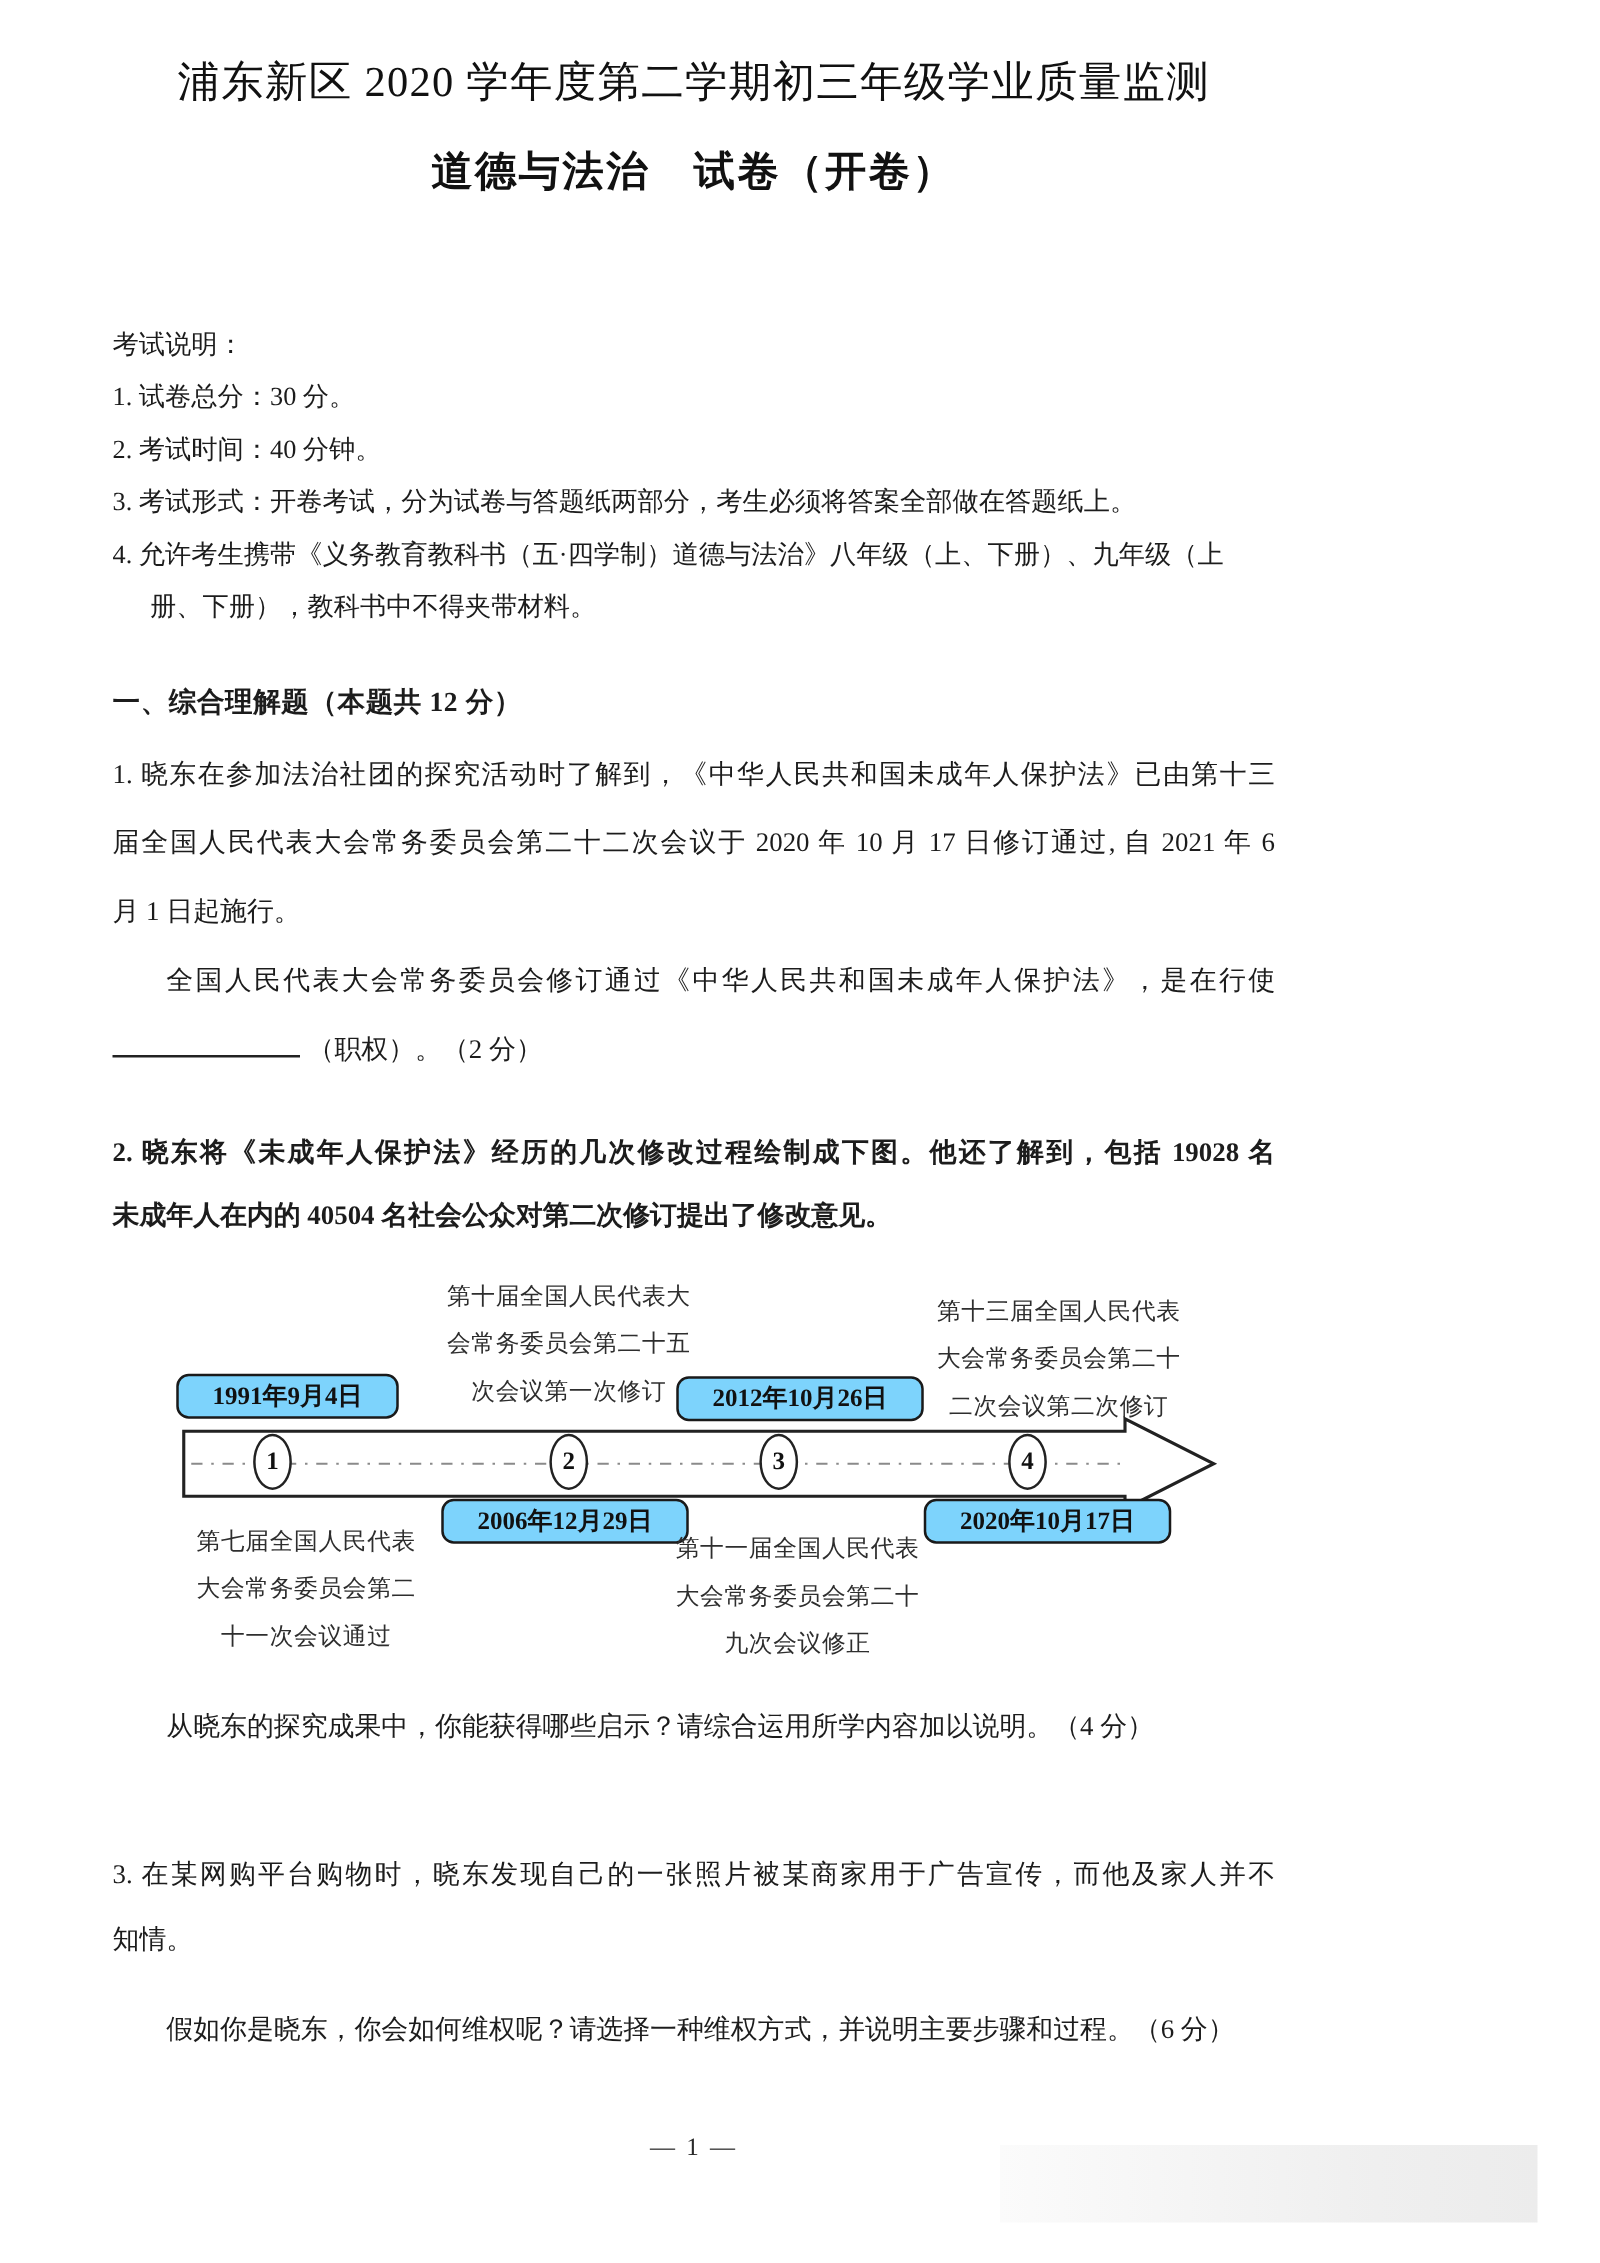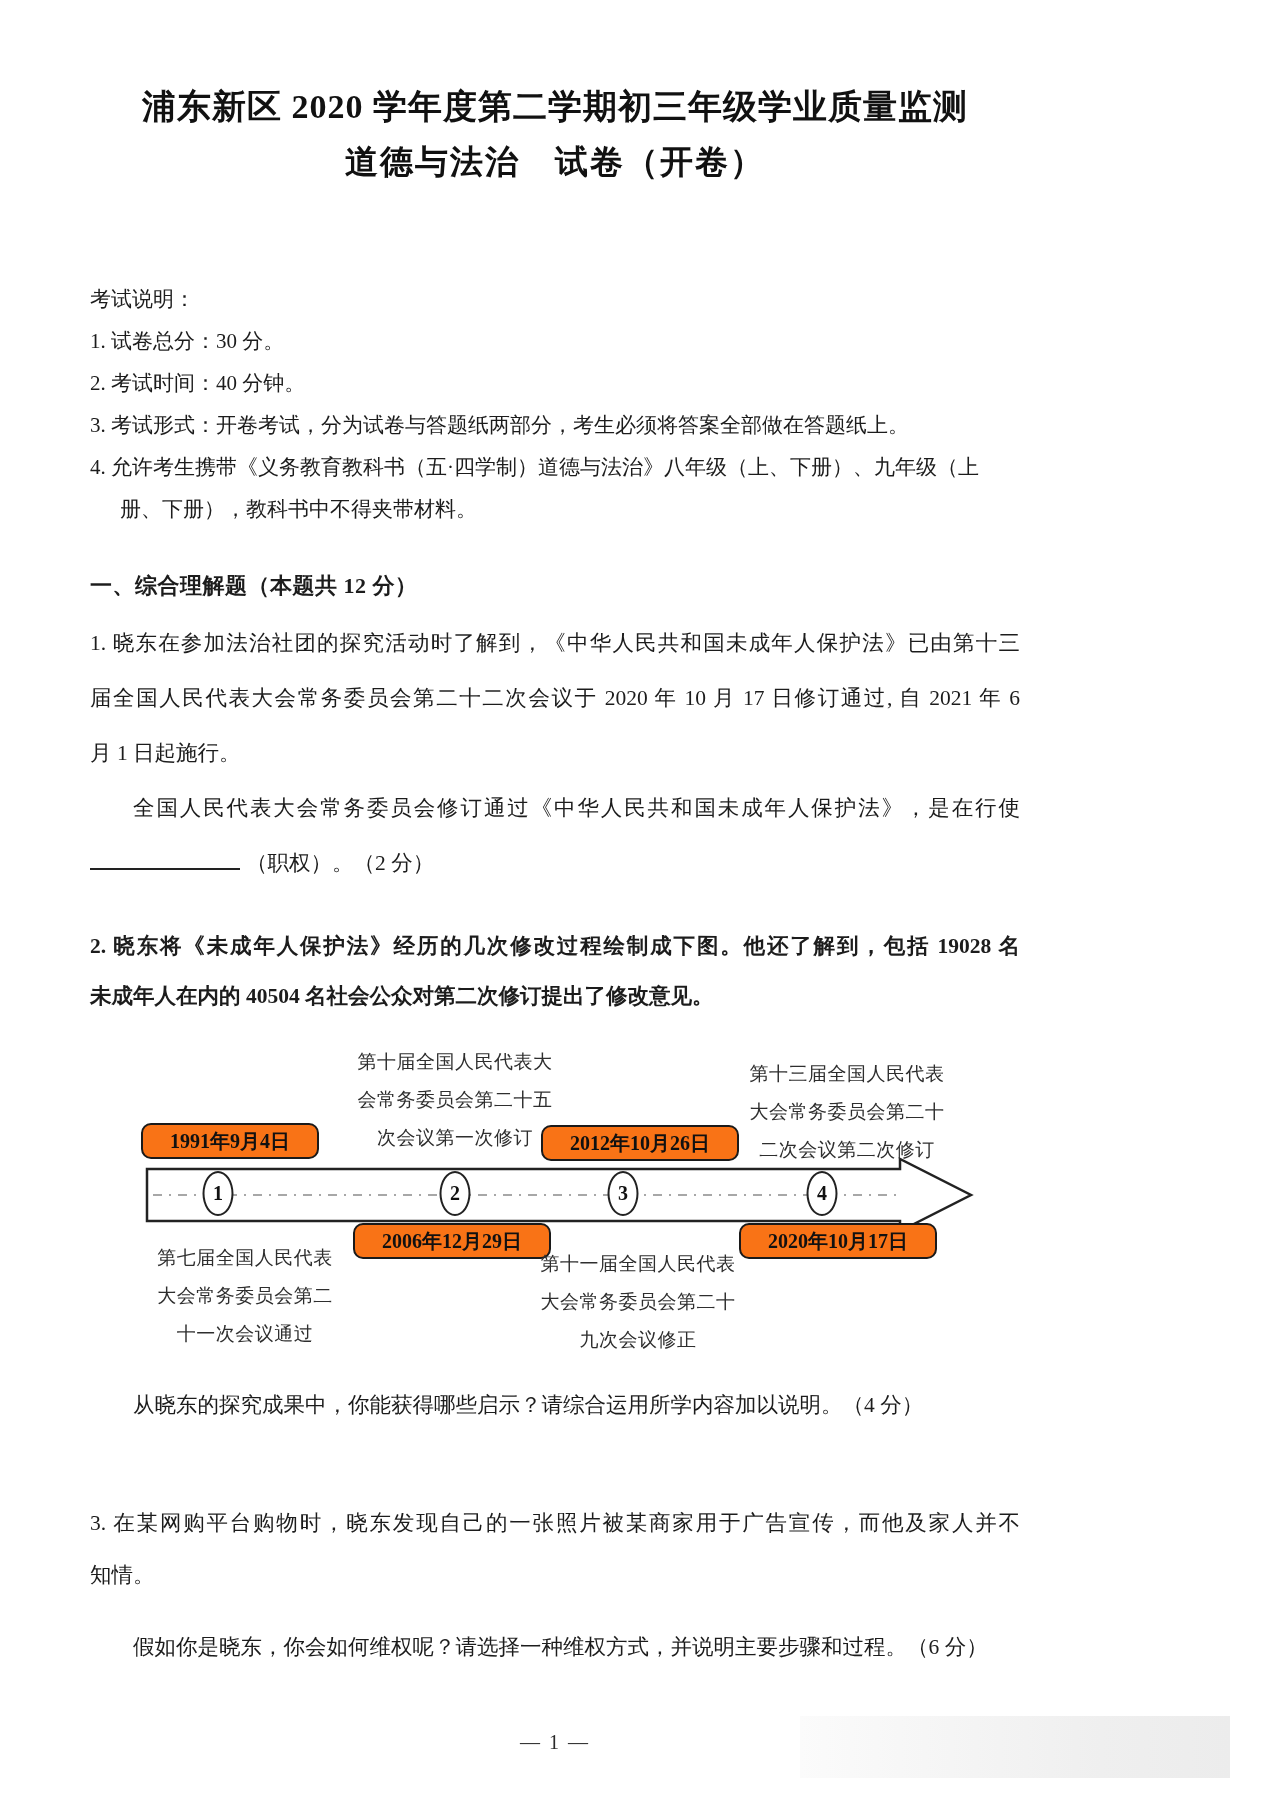--- a/index.html
+++ b/index.html
@@ -6,26 +6,26 @@
   html,body { background:#ffffff; }
   body {
     width:1280px; height:1810px; position:relative;
     font-family:"Liberation Serif", serif;
     color:#1c1c1c;
     overflow:hidden;
   }
   .content { margin-left:90px; width:930px; position:relative; }
 
   .title1 {
-    padding-top:84px; text-align:center;
-    font-size:34px; font-weight:bold; color:#111;
+    padding-top:44px; text-align:center;
+    font-size:34px; font-weight:normal; color:#111;
     letter-spacing:1px; line-height:46px;
   }
   .title2 {
-    margin-top:10px; text-align:center;
+    margin-top:26px; text-align:center;
     font-size:33px; font-weight:bold; color:#111;
     letter-spacing:2px; line-height:44px;
   }
 
   .notes { margin-top:94px; font-size:21px; line-height:42px; }
   .note-head { font-weight:normal; }
   .note-item { padding-left:30px; text-indent:-30px; }
 
   .section-head {
     margin-top:40px; font-size:22px; font-weight:bold;
@@ -54,21 +54,21 @@
     color:#2b2b2b;
   }
   .dg-label {
     position:absolute; transform:translateX(-50%);
     text-align:center; white-space:pre-line;
     font-size:19px; line-height:38px; letter-spacing:0.5px;
     color:#2e2e2e; width:240px;
   }
   .dg-date {
     position:absolute; transform:translateX(-50%);
-    border:2px solid #1a1a1a; border-radius:10px; background:#f97316;
+    border:2px solid #1a1a1a; border-radius:10px; background:#7dd3fc;
     font-size:20px; font-weight:bold; color:#111;
     line-height:30px; padding:1px 27px; white-space:nowrap;
   }
   .dg-arrow-svg { position:absolute; left:55px; top:120px; }
   .dg-circle {
     position:absolute; width:31px; height:45px;
     border:2.5px solid #222; border-radius:50%; background:#fff;
     display:flex; align-items:center; justify-content:center;
     font-size:20px; font-weight:bold; color:#111;
     top:134px; transform:translateX(-50%);

